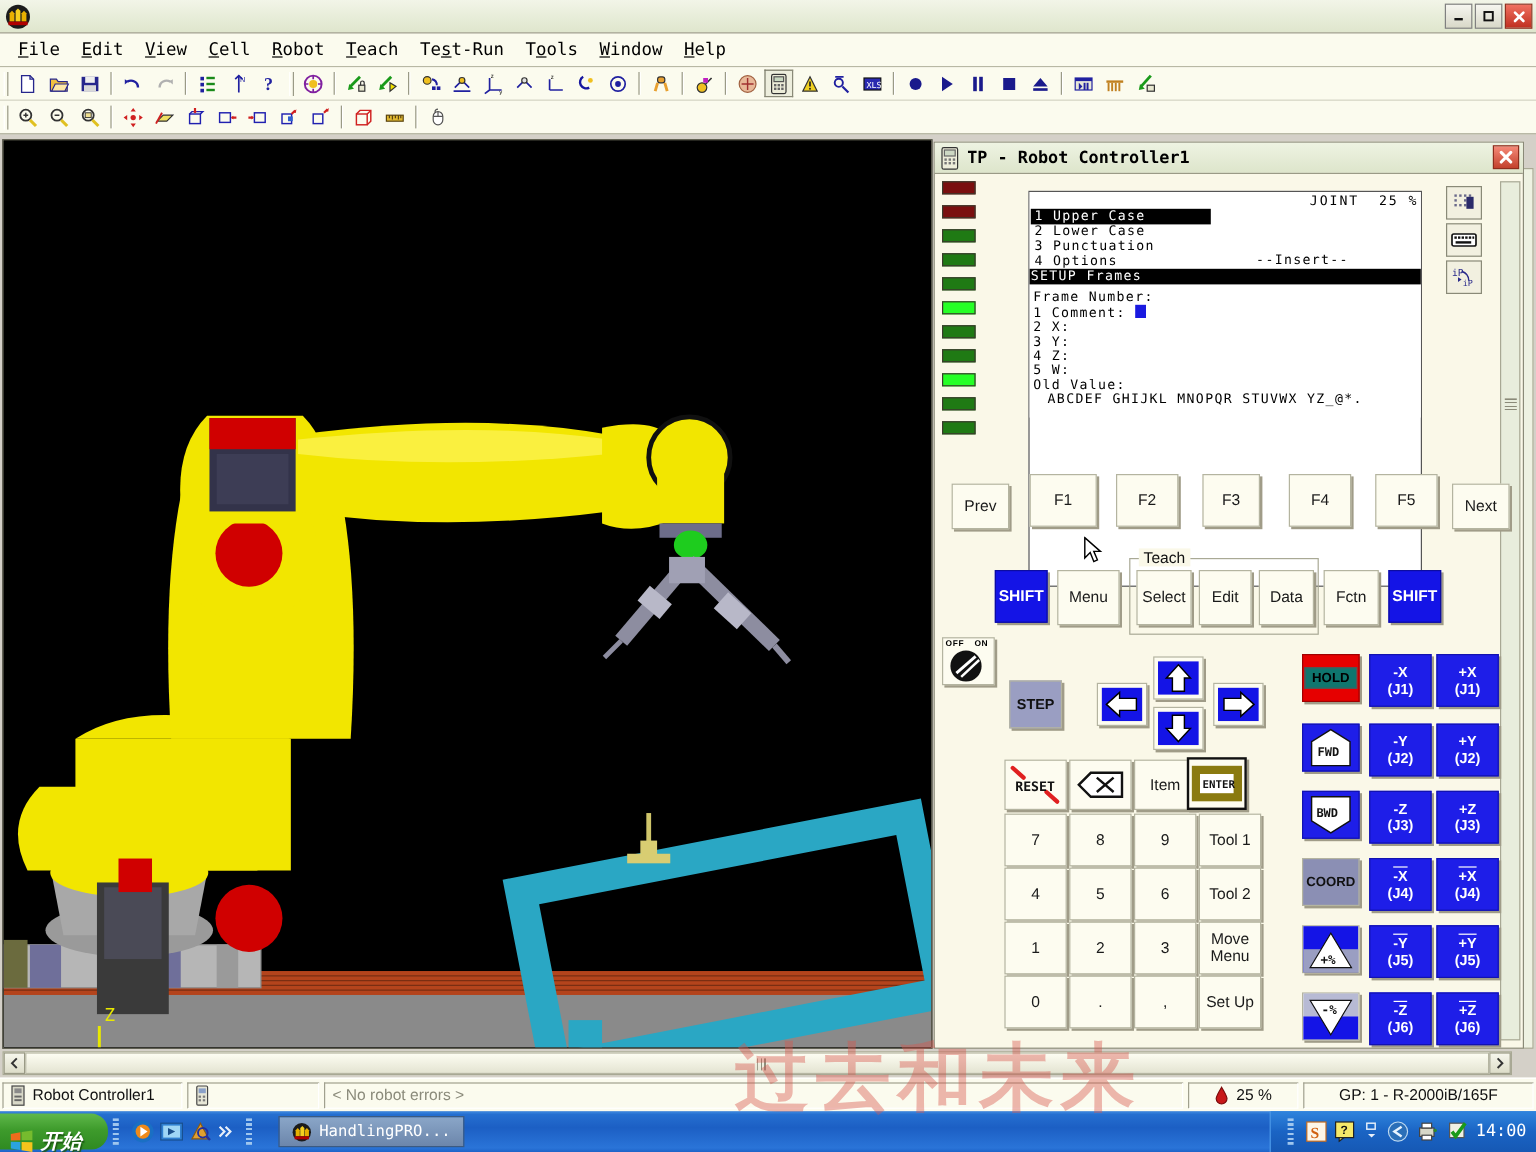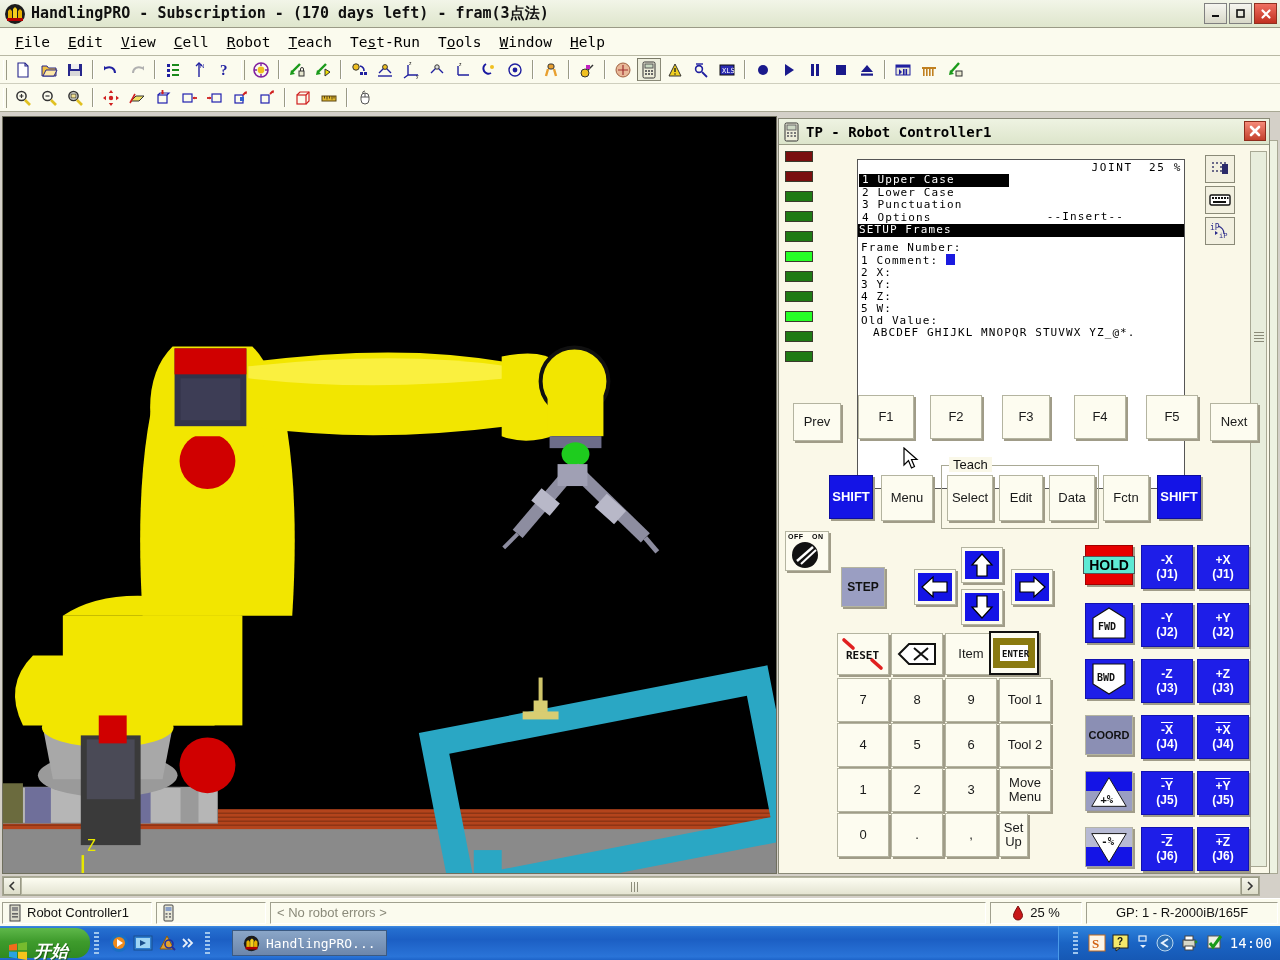--- a/index.html
+++ b/index.html
@@ -140,21 +140,21 @@
   .key{
     background:#fdfcf0; border:1px solid #b4b4a0;
     box-shadow:2px 2px 0 #a09c88;
     display:flex;align-items:center;justify-content:center;
     font-family:"Liberation Sans",sans-serif;font-size:13px;color:#1a1a1a;
     text-align:center; line-height:14px;
   }
   .key.blue{ background:#1414e6;color:#fff;font-weight:bold;border-color:#0c0ca0;}
   .key.jog{ background:#1e1ee8;color:#fff;border-color:#1212b0;font-size:12px;font-weight:bold;}
   .key.hold{ background:#e60000;border-color:#a00000;}
-  .key.hold .inner{background:#5eead4;border:1px solid #555;padding:1px 5px;font-size:14px;font-weight:bold;color:#000;}
+  .key.hold .inner{background:#0f766e;border:1px solid #555;padding:1px 5px;font-size:11px;font-weight:bold;color:#000;}
   .key.fwdbwd{ background:#1e1ee8;border-color:#1212b0;}
   .key.coord{ background:#8b8fb4;color:#111;font-size:11px;font-weight:bold;}
   .key.step{ background:#9a9ec2;color:#111;font-weight:bold;font-size:12px;}
   .key.enter{ background:#fdfcf0; border:2px solid #111; }
   .key.arrow{ background:#fdfcf0;}
   .teachbox{
     position:absolute; border:1px solid #a9a995;
   }
   .teachlabel{
     position:absolute; background:#faf8e8; padding:0 4px; font-size:13px; color:#111;
@@ -241,21 +241,20 @@
 <div id="app">
 
   <div class="titlebar">
     <svg class="tlogo" viewBox="0 0 22 22">
       <circle cx="11" cy="11" r="10" fill="#1b1b1b"></circle>
       <path d="M4 15 L4 8 L6 6 L8 8 L8 15 Z" fill="#e8b000"></path>
       <path d="M9 15 L9 6 L11 4 L13 6 L13 15 Z" fill="#f5d020"></path>
       <path d="M14 15 L14 8 L16 6 L18 8 L18 15 Z" fill="#e8b000"></path>
       <rect x="3" y="15" width="16" height="3" fill="#b00000"></rect>
     </svg>
-    <div class="ttext">HandlingPRO - Subscription - (170 days left) - fram(3点法)</div>
     <div class="winbtns">
       <div class="winbtn">
         <svg width="11" height="11" viewBox="0 0 11 11">
             <rect x="2" y="7" width="7" height="2" fill="#101010"></rect>
           </svg>
       </div>
       <div class="winbtn">
         <svg width="11" height="11" viewBox="0 0 11 11">
             <rect x="2" y="2" width="7" height="7" fill="none" stroke="#101010" stroke-width="1.6"></rect>
           </svg>
@@ -931,21 +930,21 @@
 
       <div class="key" style="position:absolute;left:0;top:90px;width:52px;height:44px;">1</div>
       <div class="key" style="position:absolute;left:54px;top:90px;width:52px;height:44px;">2</div>
       <div class="key" style="position:absolute;left:108px;top:90px;width:52px;height:44px;">3</div>
       <div class="key" style="position:absolute;left:162px;top:90px;width:52px;height:44px;white-space:pre-line;">Move
 Menu</div>
 
       <div class="key" style="position:absolute;left:0;top:135px;width:52px;height:44px;">0</div>
       <div class="key" style="position:absolute;left:54px;top:135px;width:52px;height:44px;">.</div>
       <div class="key" style="position:absolute;left:108px;top:135px;width:52px;height:44px;">,</div>
-      <div class="key" style="position:absolute;left:162px;top:135px;width:29px;height:44px;">Set Up</div>
+      <div class="key" style="position:absolute;left:162px;top:135px;width:52px;height:44px;">Set Up</div>
     </div>
 
     <div class="krow" style="left:306px;top:426px;width:52px;height:320px;">
       <div class="key hold" style="position:absolute;left:0;top:0;width:48px;height:40px;">
         <div class="inner">HOLD</div>
       </div>
       <div class="key fwdbwd" style="position:absolute;left:0;top:58px;width:48px;height:40px;">
         <svg width="40" height="34" viewBox="0 0 40 34">
           <path d="M4 32 V12 L20 2 L36 12 V32 Z" fill="#fff" stroke="#111" stroke-width="1.2"></path>
           <text x="9" y="24" font-size="10" font-family="monospace" font-weight="bold" fill="#111">FWD</text>
@@ -1014,20 +1013,21 @@
 
       <div class="key jog" style="position:absolute;left:0;top:282px;width:52px;height:44px;">
         <span><span style="text-decoration:overline">-Z</span><br><span>(J6)</span></span>
       </div>
       <div class="key jog" style="position:absolute;left:56px;top:282px;width:52px;height:44px;">
         <span><span style="text-decoration:overline">+Z</span><br><span>(J6)</span></span>
       </div>
     </div>
   </div>
 
+  <div class="watermark">过去和未来</div>
 
   <div class="hscroll">
     <div class="hs-arrow">
       <svg width="8" height="10" viewBox="0 0 8 10">
           <path d="M6 1 L2 5 L6 9" fill="none" stroke="#333" stroke-width="1.6"></path>
         </svg>
     </div>
     <div class="hs-track">
       <div class="hs-thumb">
           <div class="hs-grip"></div>

